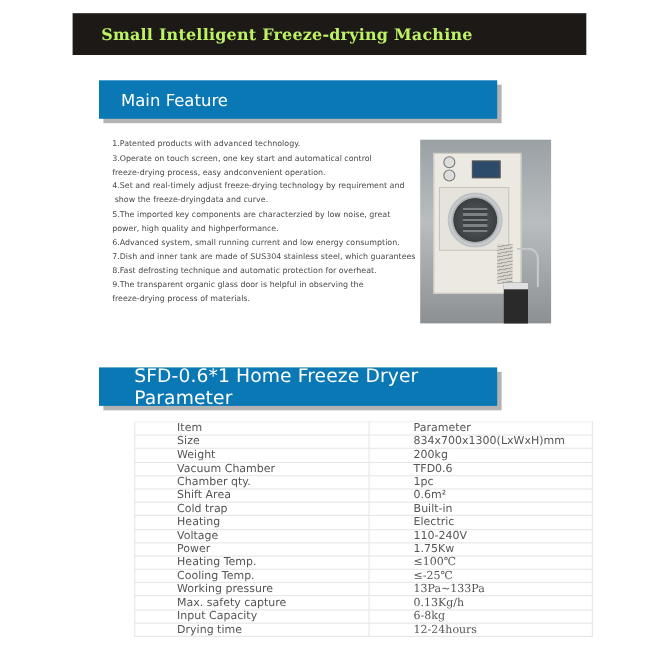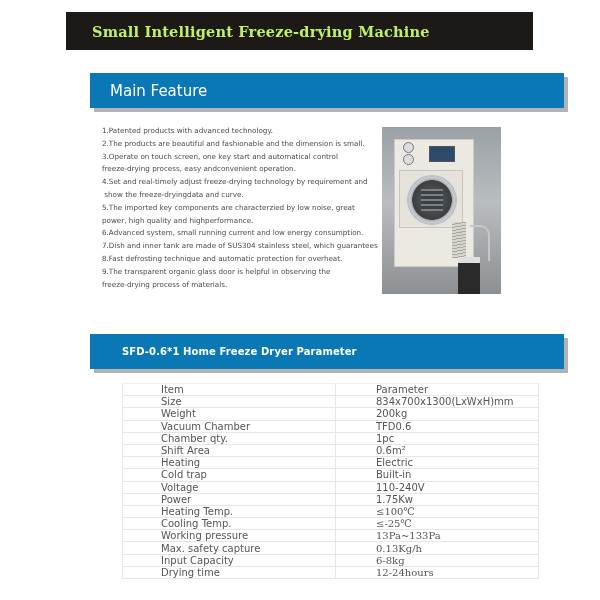--- a/index.html
+++ b/index.html
@@ -9,30 +9,30 @@
       position: absolute; left: 66px; top: 12px; width: 467px; height: 38px;
       background: #1c1917;
       display: flex; align-items: center;
     }
     .top-banner .title {
       margin-left: 26px; color: #bef264;
       font-family: "DejaVu Serif", serif; font-weight: bold; font-size: 14.5px; letter-spacing: 0.2px;
     }
 
     .section-bar {
-      position: absolute; left: 90px; width: 474px; height: 35px;
+      position: absolute; left: 90px; width: 362px; height: 35px;
       background: #0a78b4;
       box-shadow: 4px 4px 0 #b3b3b3;
       display: flex; align-items: center;
     }
     .section-bar .label { margin-left: 20px; color: #ffffff; font-family: "DejaVu Sans", sans-serif; }
     #feature-bar { top: 73px; }
     #feature-bar .label { font-size: 15px; font-weight: normal; }
     #param-bar { top: 334px; }
-    #param-bar .label { font-size: 10px; font-weight: bold; letter-spacing: 0.1px; margin-left: 32px; }
+    #param-bar .label { font-size: 17px; font-weight: normal; letter-spacing: 0.1px; margin-left: 32px; }
 
     .features {
       position: absolute; left: 102px; top: 125px; width: 278px;
       font-size: 7.2px; line-height: 12.8px; color: #4a4a4a;
     }
     .features .item { white-space: pre-wrap; }
 
     .product-photo {
       position: absolute; left: 382px; top: 127px; width: 119px; height: 167px;
       background: linear-gradient(180deg, #9aa1a5 0%, #b9bdbf 45%, #8d9093 100%);
@@ -78,21 +78,20 @@
 <div class="top-banner">
   <span class="title">Small Intelligent Freeze-drying Machine</span>
 </div>
 
 <div class="section-bar" id="feature-bar">
   <span class="label">Main Feature</span>
 </div>
 
 <div class="features">
   <div class="item">1.Patented products with advanced technology.</div>
-  <div class="item">2.The products are beautiful and fashionable and the dimension is small.</div>
   <div class="item">3.Operate on touch screen, one key start and automatical control</div>
   <div class="item">freeze-drying process, easy andconvenient operation.</div>
   <div class="item">4.Set and real-timely adjust freeze-drying technology by requirement and</div>
   <div class="item"> show the freeze-dryingdata and curve.</div>
   <div class="item">5.The imported key components are characterzied by low noise, great</div>
   <div class="item">power, high quality and highperformance.</div>
   <div class="item">6.Advanced system, small running current and low energy consumption.</div>
   <div class="item">7.Dish and inner tank are made of SUS304 stainless steel, which guarantees</div>
   <div class="item">8.Fast defrosting technique and automatic protection for overheat.</div>
   <div class="item">9.The transparent organic glass door is helpful in observing the</div>
@@ -139,26 +138,26 @@
   </tr>
   <tr>
     <td class="c1">Chamber qty.</td>
     <td class="c2">1pc</td>
   </tr>
   <tr>
     <td class="c1">Shift Area</td>
     <td class="c2">0.6m²</td>
   </tr>
   <tr>
+    <td class="c1">Cold trap</td>
+    <td class="c2">Built-in</td>
+  </tr>
+  <tr>
     <td class="c1">Heating</td>
     <td class="c2">Electric</td>
-  </tr>
-  <tr>
-    <td class="c1">Cold trap</td>
-    <td class="c2">Built-in</td>
   </tr>
   <tr>
     <td class="c1">Voltage</td>
     <td class="c2">110-240V</td>
   </tr>
   <tr>
     <td class="c1">Power</td>
     <td class="c2">1.75Kw</td>
   </tr>
   <tr>

